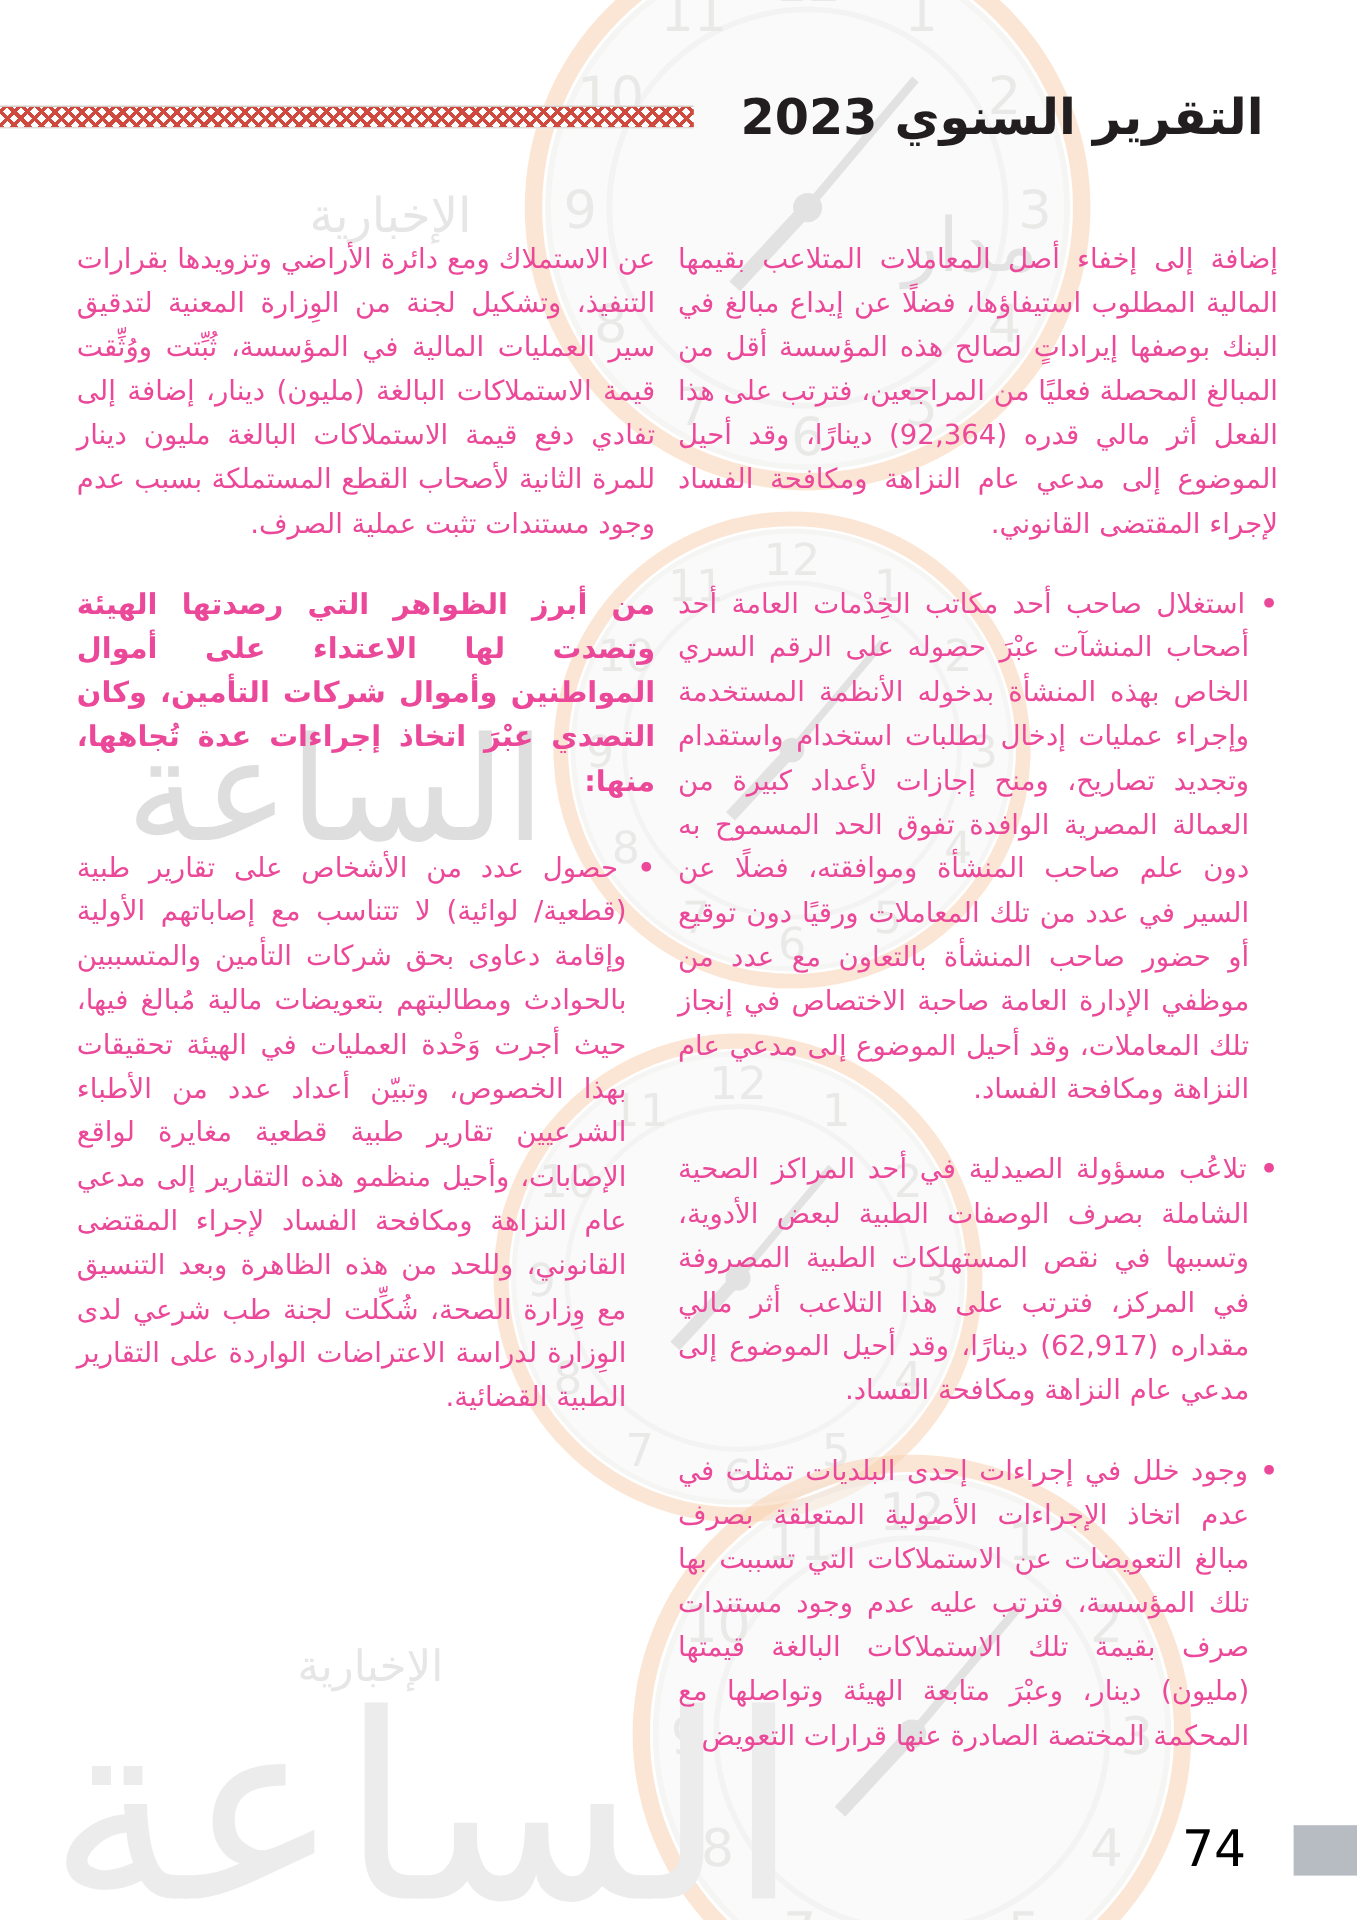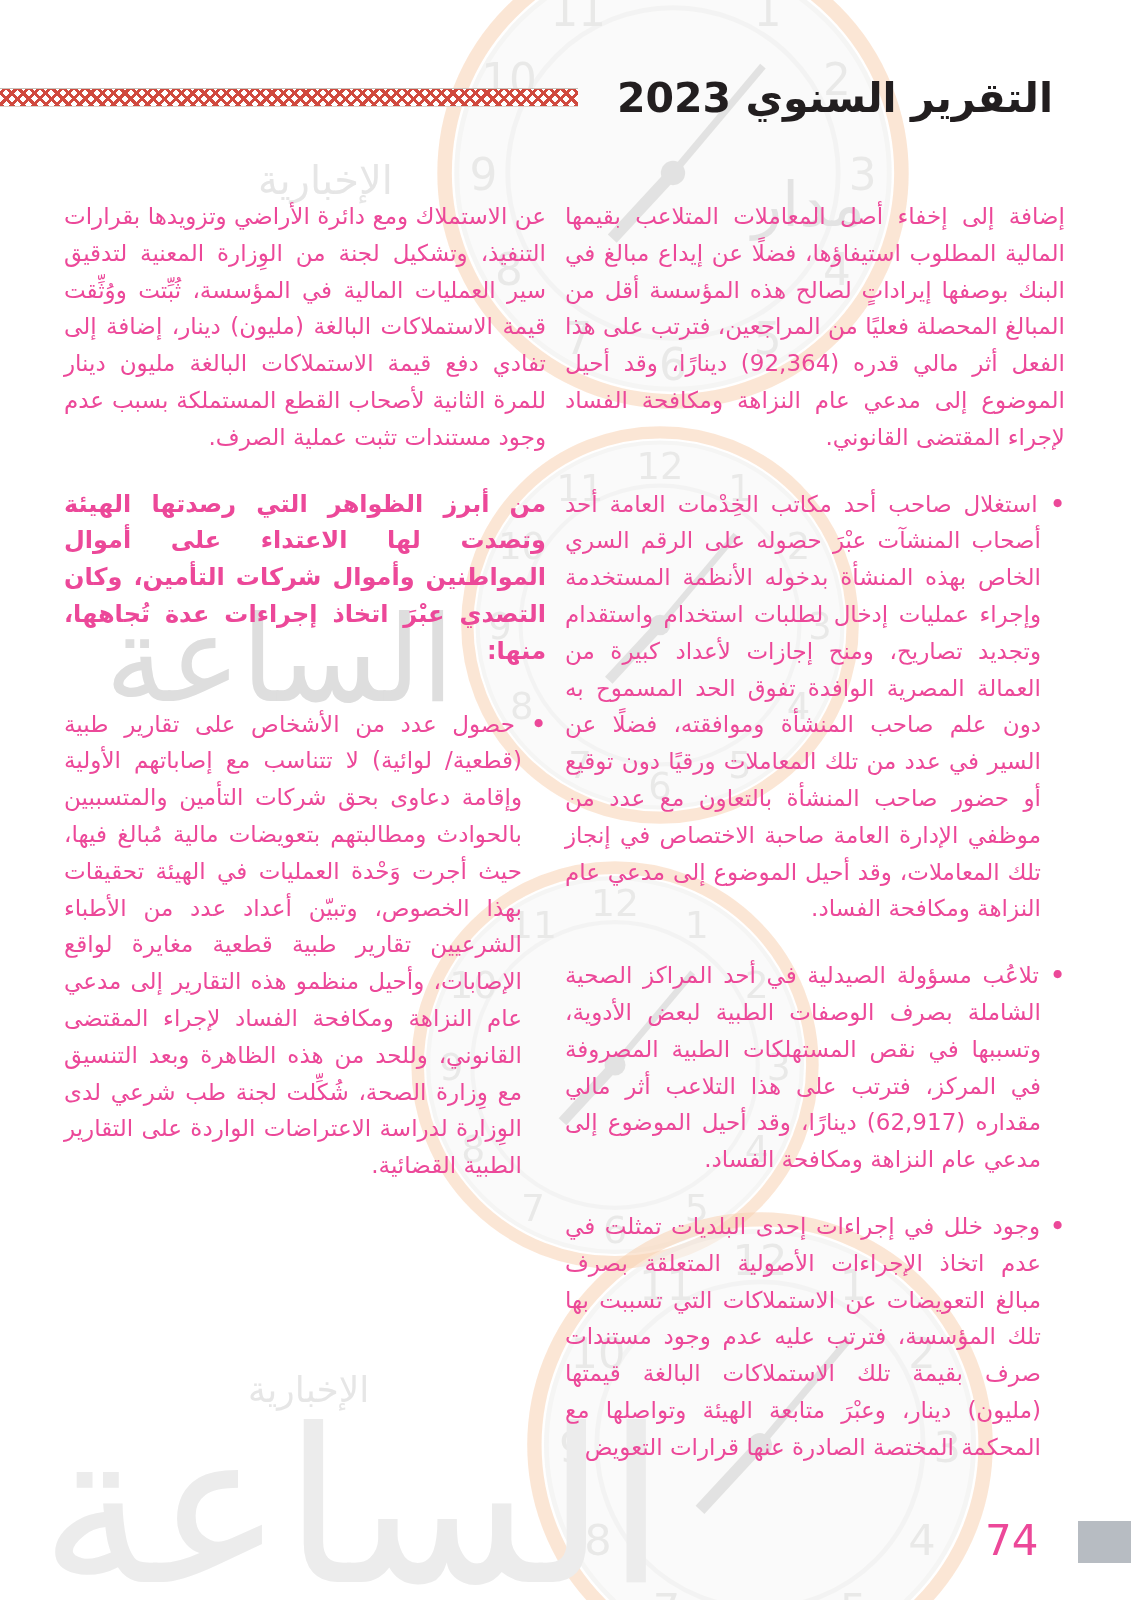--- a/index.html
+++ b/index.html
@@ -57,21 +57,21 @@
   .col-left{left:64px;width:482px;}
   .para{margin:0 0 30px 0;}
   .para.bullet{padding-right:24px;text-indent:-24px;}
   .para.heading{font-weight:bold;font-size:24px;margin:14px 0 36px 0;}
   .bullet-marker{font-weight:bold;}
 
   
   .page-number{
     position:absolute;z-index:2;
     left:985px;top:1516px;
-    font-size:42px;color:#ec4899;
+    font-size:42px;color:#000000;
   }
   .footer-box{
     position:absolute;z-index:2;
     left:1078px;top:1521px;width:53px;height:42px;
     background:#b7bcc2;
   }
 </style>
 </head>
 <body>
 

